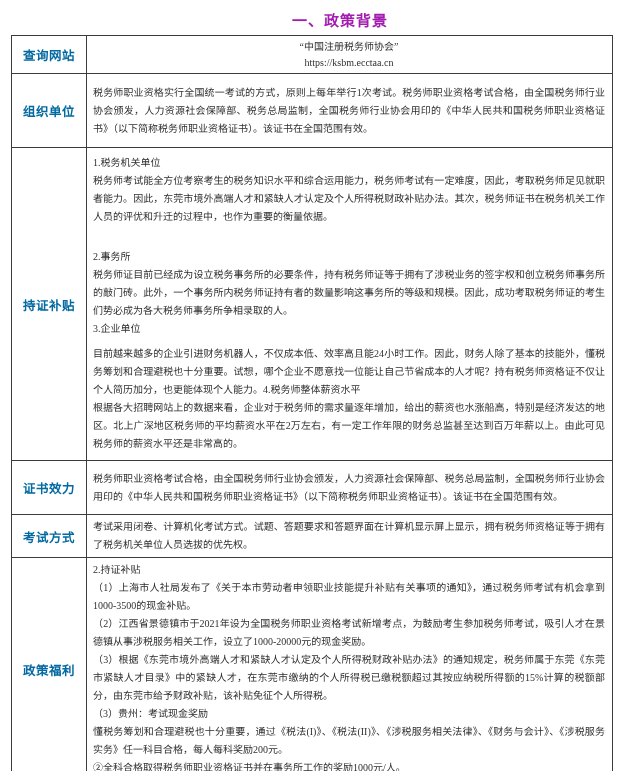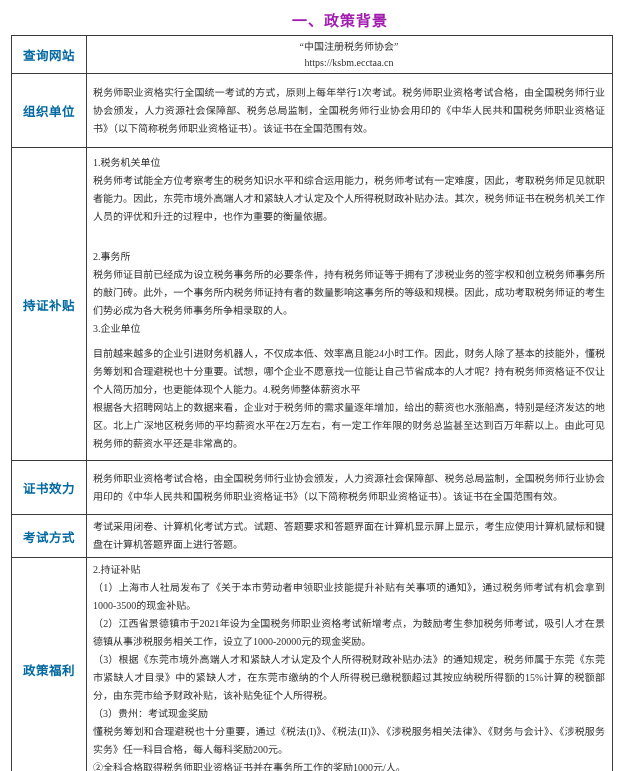--- a/index.html
+++ b/index.html
@@ -104,21 +104,21 @@
   <tr class="row-3">
     <th class="label">证书效力</th>
     <td class="content">
           <p>税务师职业资格考试合格，由全国税务师行业协会颁发，人力资源社会保障部、税务总局监制，全国税务师行业协会用印的《中华人民共和国税务师职业资格证书》（以下简称税务师职业资格证书）。该证书在全国范围有效。</p>
         </td>
   </tr>
 
   <tr class="row-4">
     <th class="label">考试方式</th>
     <td class="content">
-          <p>考试采用闭卷、计算机化考试方式。试题、答题要求和答题界面在计算机显示屏上显示，考生应使用计算机鼠标和键盘在计算机答题界面上进行答题。</p>
+          <p>考试采用闭卷、计算机化考试方式。试题、答题要求和答题界面在计算机显示屏上显示，拥有税务师资格证等于拥有了税务机关单位人员选拔的优先权。</p>
         </td>
   </tr>
 
   <tr class="row-5">
     <th class="label">政策福利</th>
     <td class="content">
           <p>2.持证补贴</p>
           <p>（1）上海市人社局发布了《关于本市劳动者申领职业技能提升补贴有关事项的通知》，通过税务师考试有机会拿到1000-3500的现金补贴。</p>
           <p>（2）江西省景德镇市于2021年设为全国税务师职业资格考试新增考点，为鼓励考生参加税务师考试，吸引人才在景德镇从事涉税服务相关工作，设立了1000-20000元的现金奖励。</p>
           <p>（3）根据《东莞市境外高端人才和紧缺人才认定及个人所得税财政补贴办法》的通知规定，税务师属于东莞《东莞市紧缺人才目录》中的紧缺人才，在东莞市缴纳的个人所得税已缴税额超过其按应纳税所得额的15%计算的税额部分，由东莞市给予财政补贴，该补贴免征个人所得税。</p>

